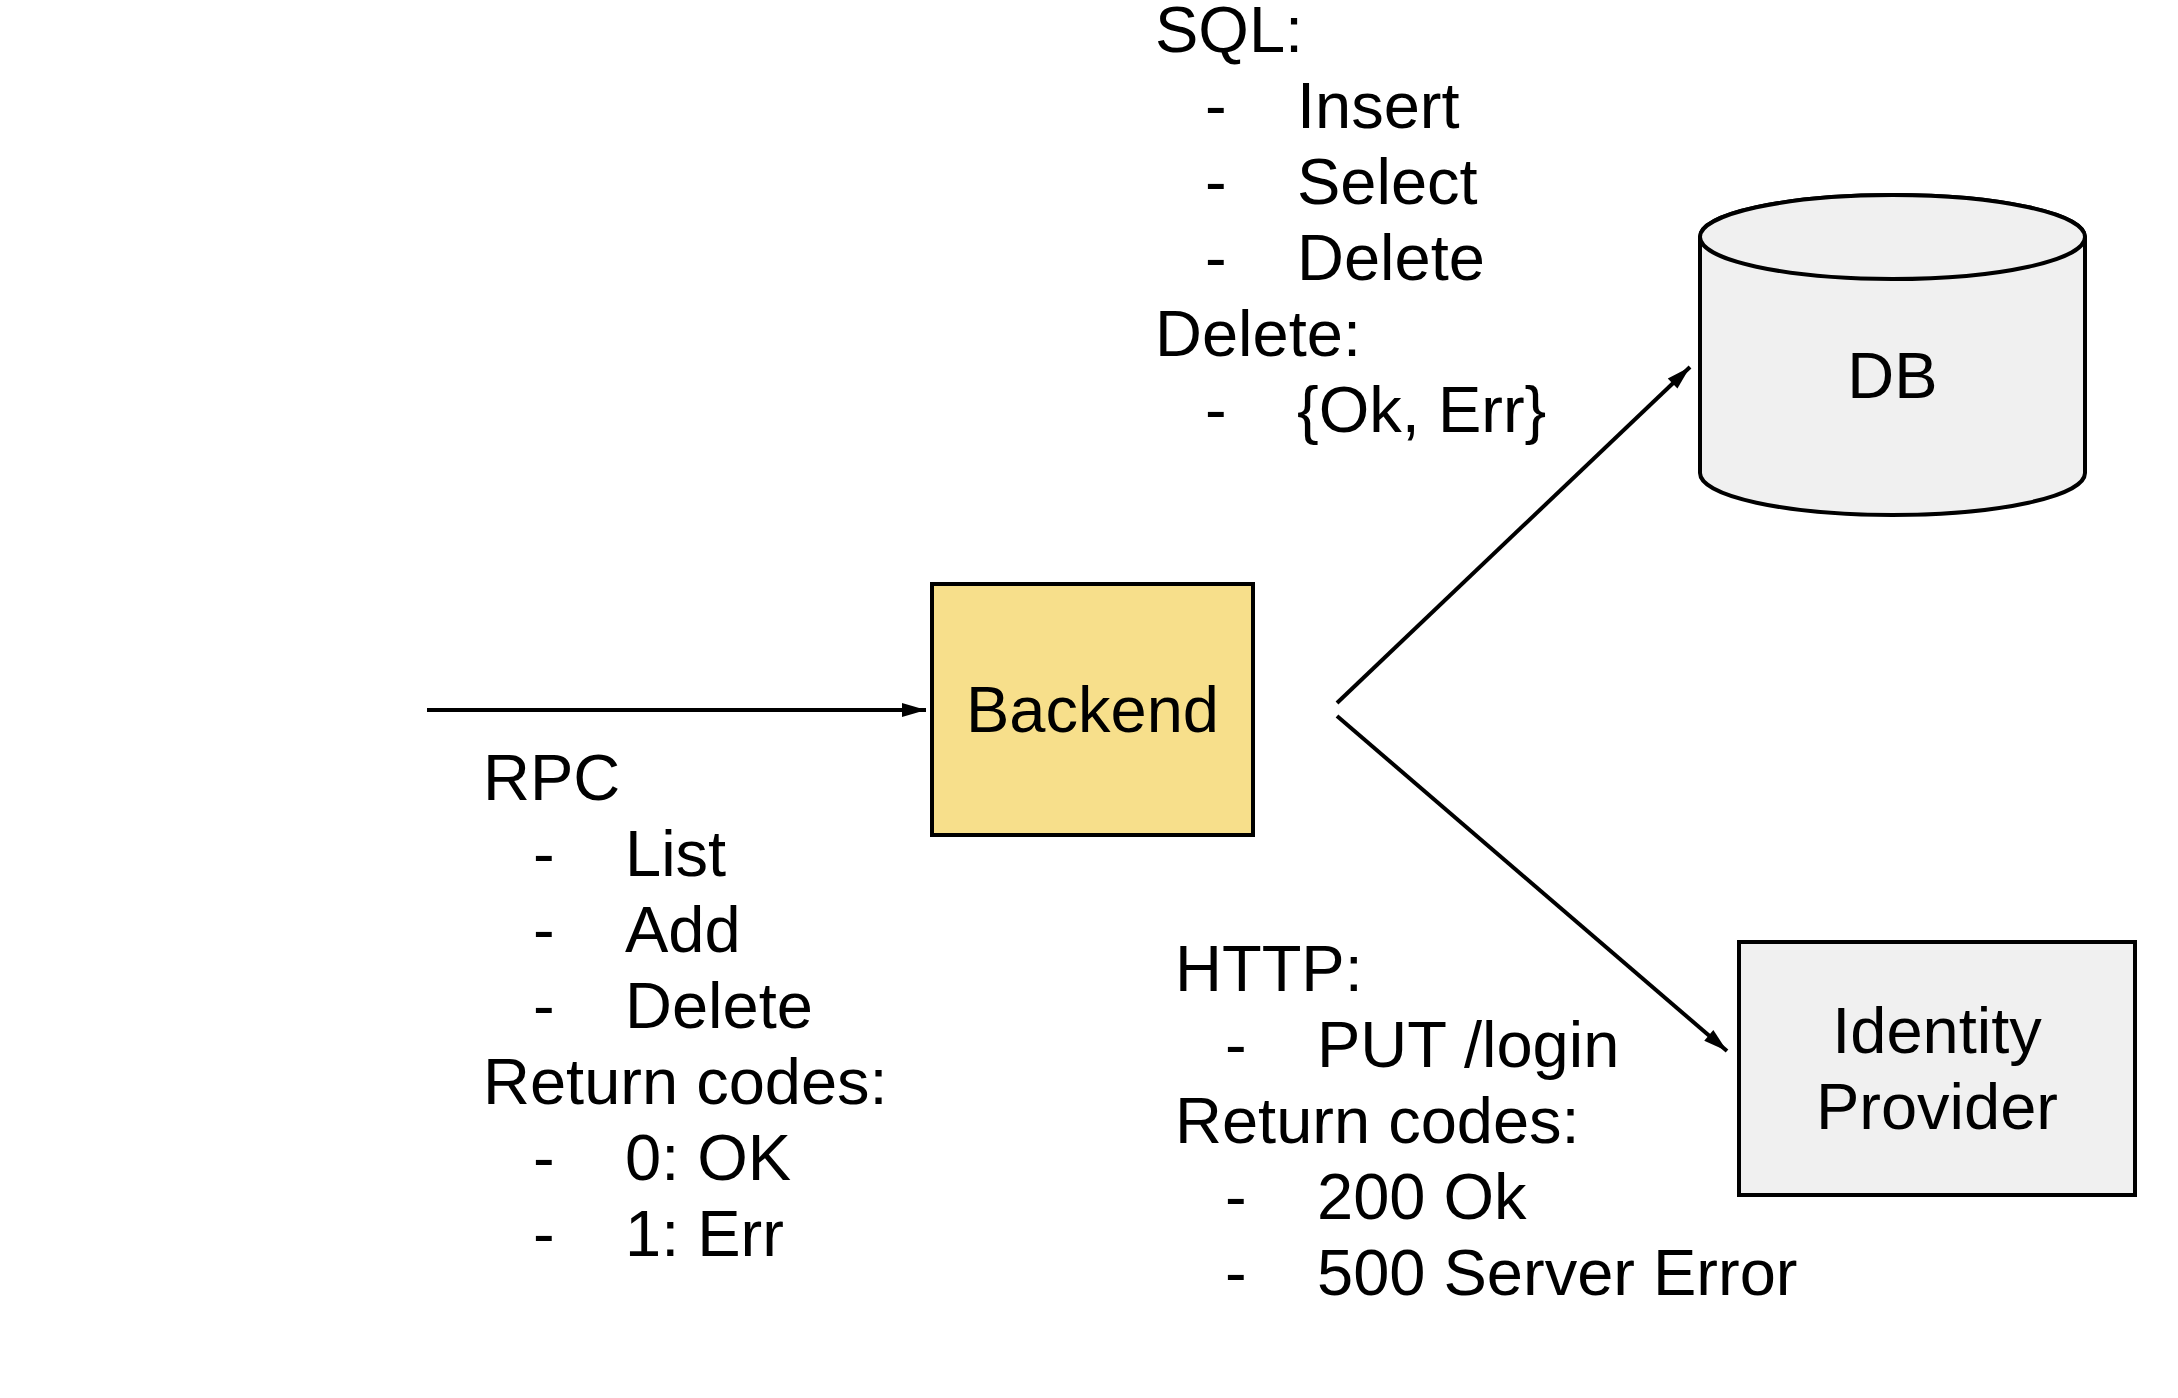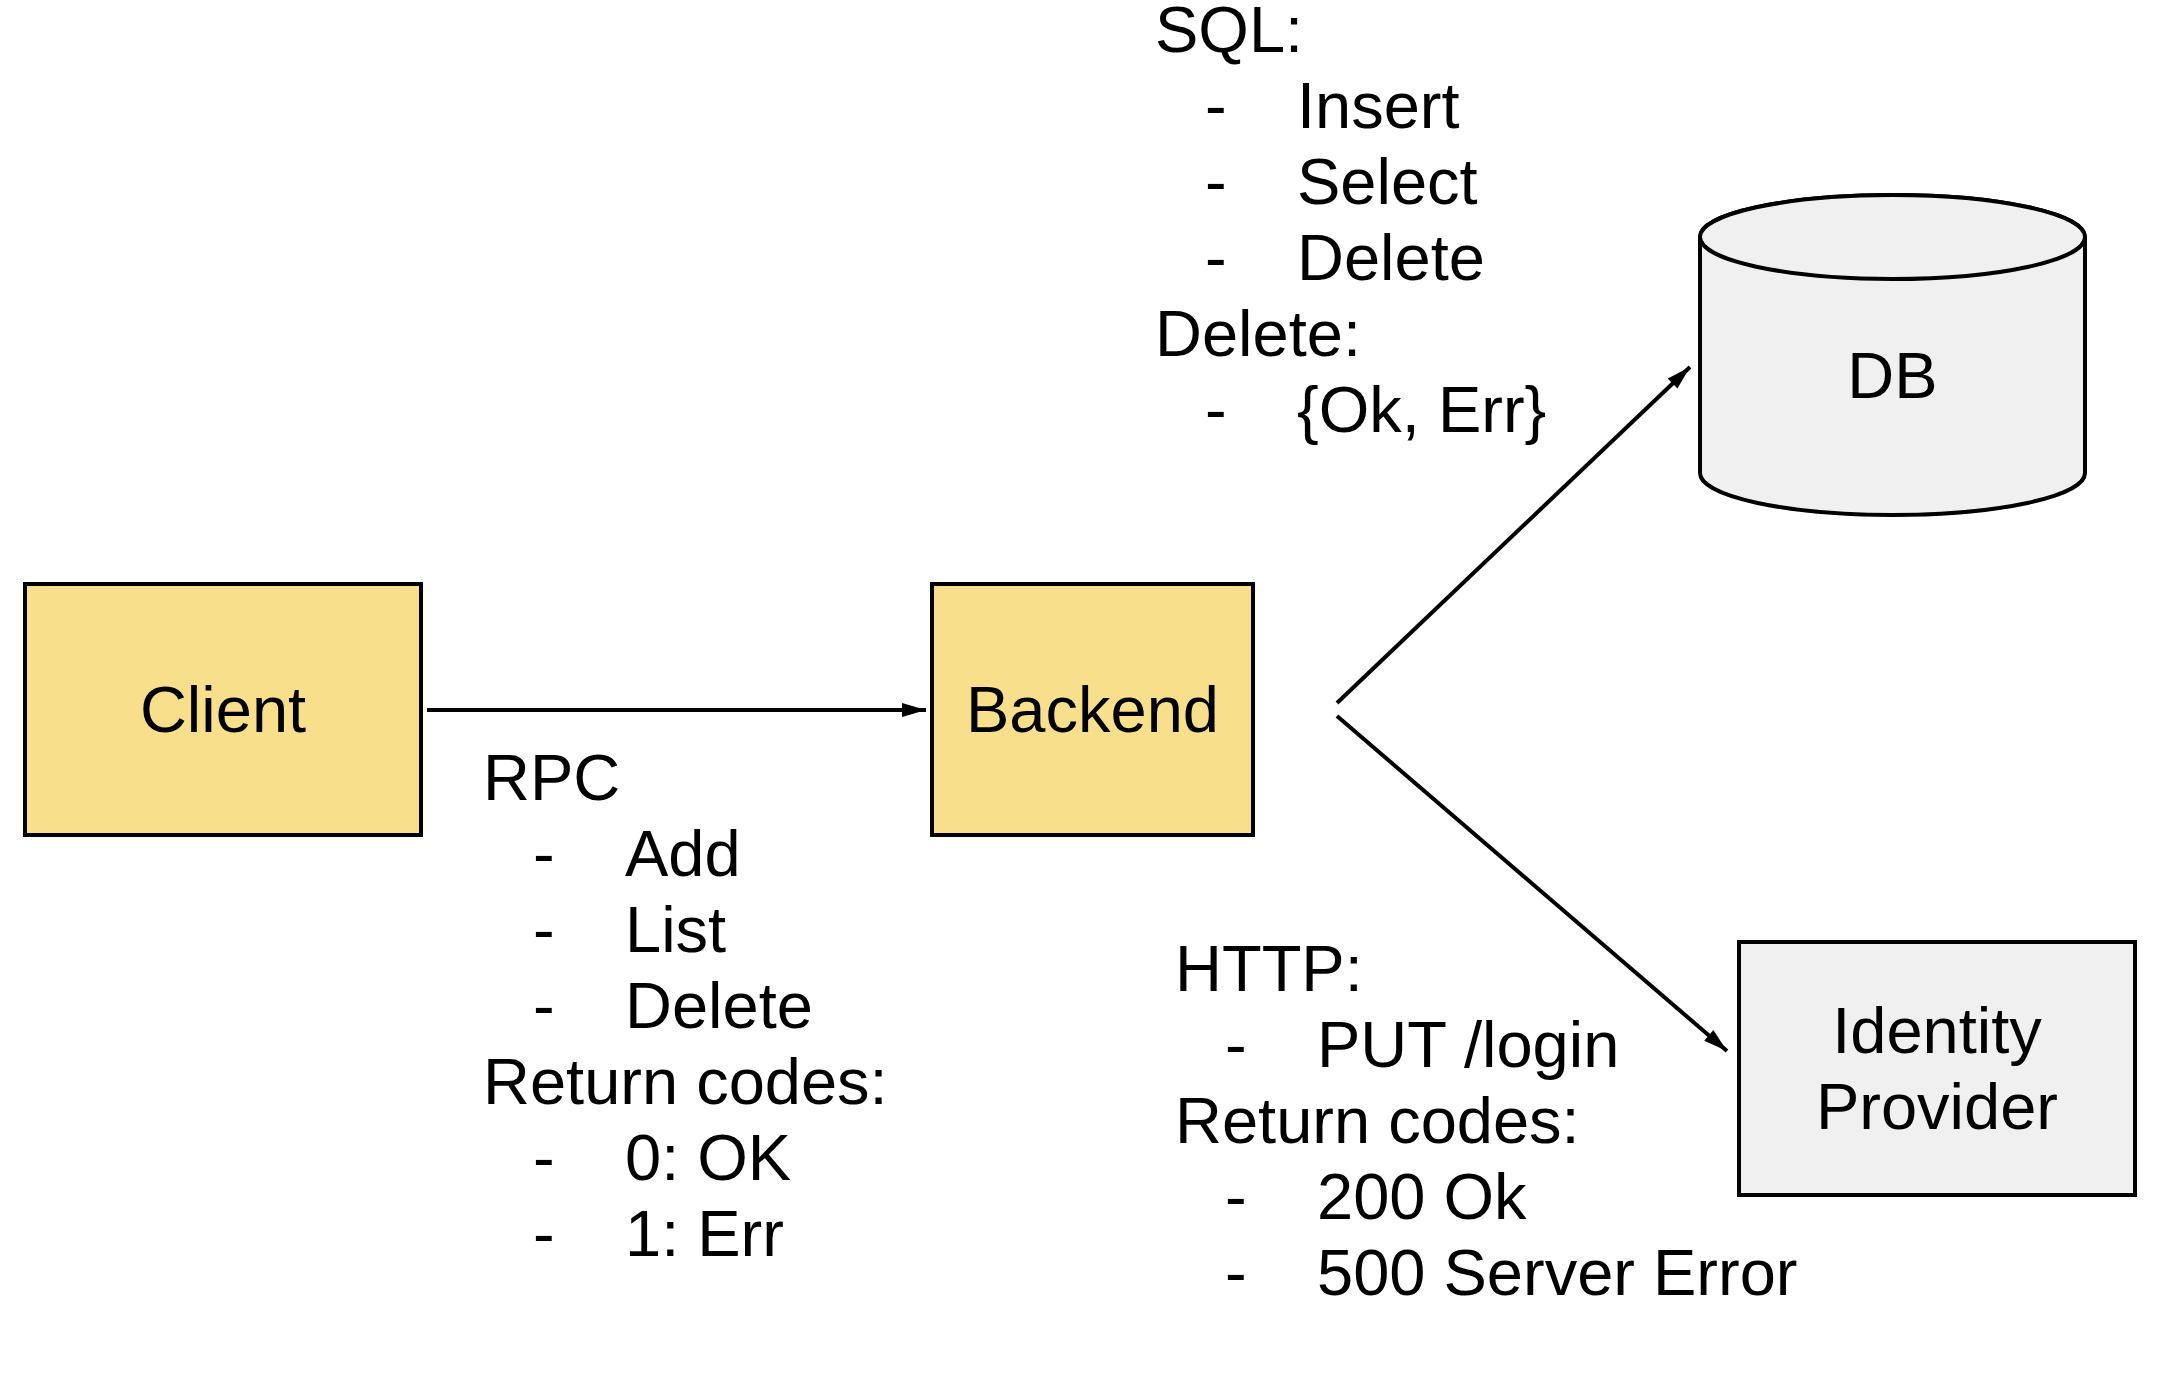--- a/index.html
+++ b/index.html
@@ -87,23 +87,20 @@
     <line x1="1337" y1="703" x2="1690" y2="367" stroke="#000000" stroke-width="4" marker-end="url(#arrowhead)"></line>
 
     <line x1="1337" y1="716" x2="1727" y2="1051" stroke="#000000" stroke-width="4" marker-end="url(#arrowhead)"></line>
 
     <g>
       <path d="M1700,237 A192.5,42 0 0,1 2085,237 L2085,473 A192.5,42 0 0,1 1700,473 Z" fill="#F0F0F0" stroke="#000000" stroke-width="4"></path>
       <ellipse cx="1892.5" cy="237" rx="192.5" ry="42" fill="#F0F0F0" stroke="#000000" stroke-width="4"></ellipse>
     </g>
   </svg>
 
-  <div class="node node-yellow node-client">
-    <span>Client</span>
-  </div>
 
   <div class="node node-yellow node-backend">
     <span>Backend</span>
   </div>
 
   <div class="db-label-area">
     <span>DB</span>
   </div>
 
   <div class="node node-gray node-idp">
@@ -114,22 +111,22 @@
     <div class="tline">SQL:</div>
     <div class="tline"><span class="dash">-</span><span class="txt">Insert</span></div>
     <div class="tline"><span class="dash">-</span><span class="txt">Select</span></div>
     <div class="tline"><span class="dash">-</span><span class="txt">Delete</span></div>
     <div class="tline">Delete:</div>
     <div class="tline"><span class="dash">-</span><span class="txt">{Ok, Err}</span></div>
   </div>
 
   <div class="textblock annot-rpc">
     <div class="tline">RPC</div>
+    <div class="tline"><span class="dash">-</span><span class="txt">List</span></div>
     <div class="tline"><span class="dash">-</span><span class="txt">Add</span></div>
-    <div class="tline"><span class="dash">-</span><span class="txt">List</span></div>
     <div class="tline"><span class="dash">-</span><span class="txt">Delete</span></div>
     <div class="tline">Return codes:</div>
     <div class="tline"><span class="dash">-</span><span class="txt">0: OK</span></div>
     <div class="tline"><span class="dash">-</span><span class="txt">1: Err</span></div>
   </div>
 
   <div class="textblock annot-http">
     <div class="tline">HTTP:</div>
     <div class="tline"><span class="dash">-</span><span class="txt">PUT /login</span></div>
     <div class="tline">Return codes:</div>

